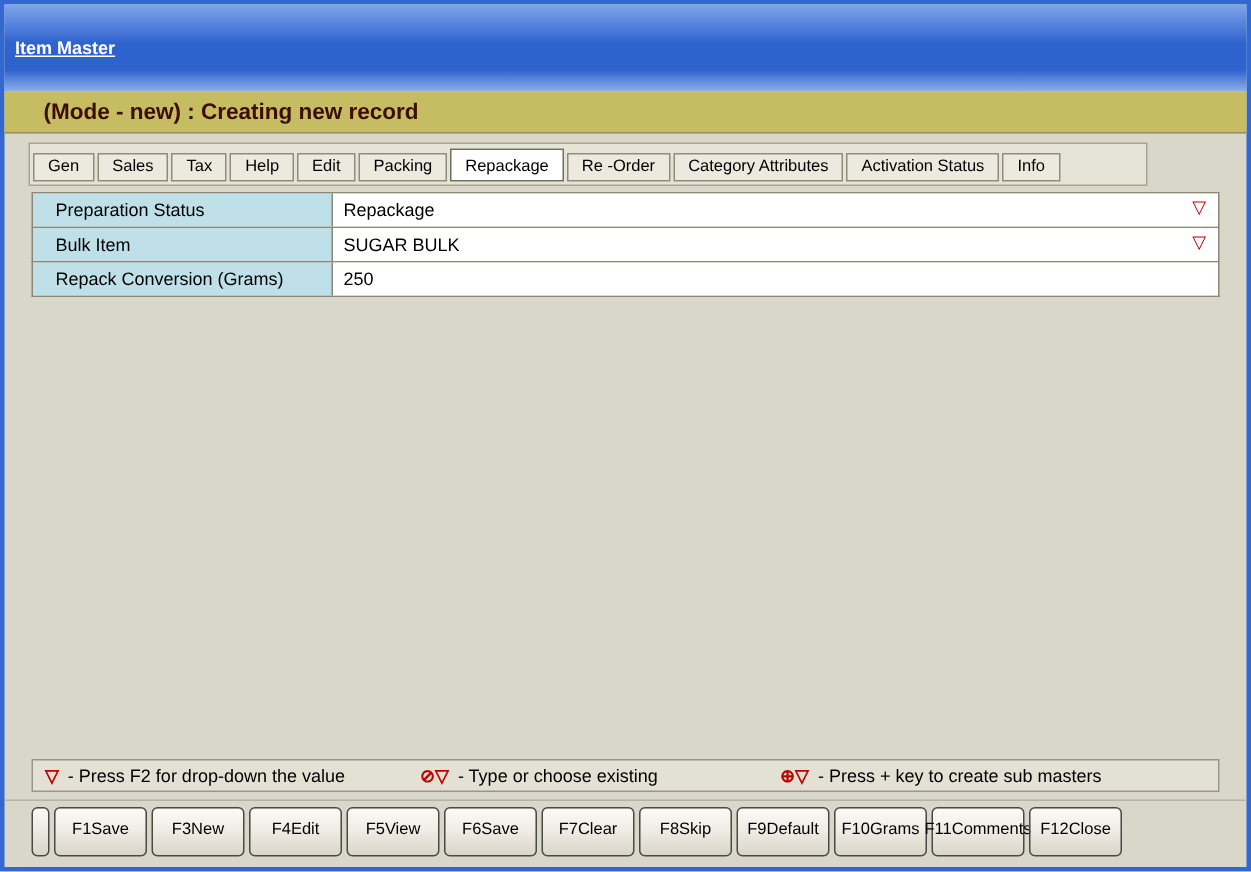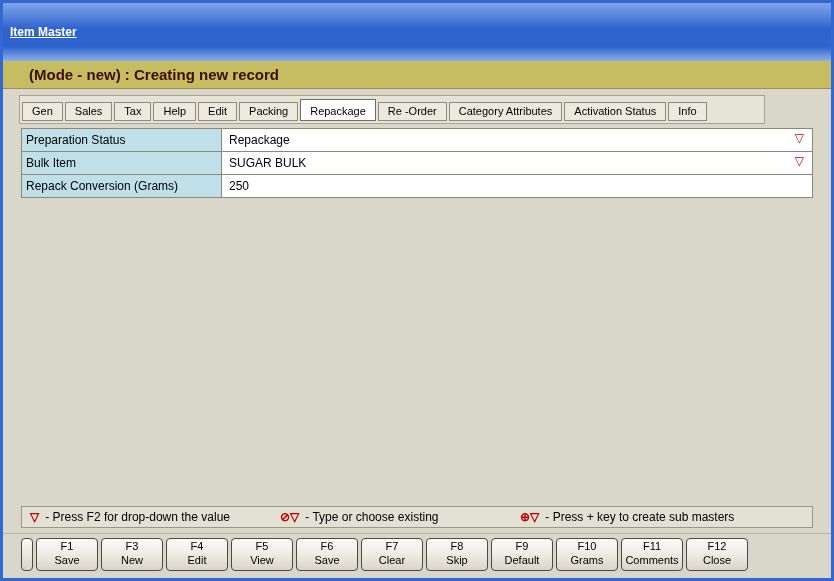--- a/index.html
+++ b/index.html
@@ -60,21 +60,21 @@
     border-left:1px solid #8a8878;
     border-right:1px solid #8a8878;
     border-bottom:1px solid #8a8878;
   }
   .form-label{
     flex:0 0 200px;box-sizing:border-box;
     background:#bfe0e8;
     border-right:1px solid #8a8878;
     font-size:12px;color:#000;
     display:flex;align-items:center;
-    padding-left:4px;
+    padding-left:15px;
   }
   .form-value{
     flex:1;background:#ffffff;
     font-size:12px;color:#000;
     display:flex;align-items:center;
     padding-left:7px;
     position:relative;
   }
   .dd-triangle{
     position:absolute;right:8px;top:3px;
@@ -97,21 +97,21 @@
   .buttonbar{
     flex:0 0 40px;
     display:flex;align-items:center;
     padding:0 0 4px 18px;gap:3px;
     border-top:1px solid #b6b2a4;
   }
   .fbtn{
     width:62px;height:33px;box-sizing:border-box;
     border:1px solid #4a4a44;border-radius:4px;
     background:linear-gradient(to bottom,#fbfaf6 0%,#efede5 45%,#d9d5c8 100%);
-    display:flex;flex-direction:column;align-items:center;justify-content:center;
+    display:flex;flex-direction:row;align-items:center;justify-content:center;
     font-size:11px;line-height:1.25;color:#000;
     cursor:default;
   }
   .gripper{
     width:12px;height:33px;box-sizing:border-box;
     border:1px solid #4a4a44;border-radius:4px;
     background:linear-gradient(to bottom,#fbfaf6,#d9d5c8);
   }
 </style>
 </head>

